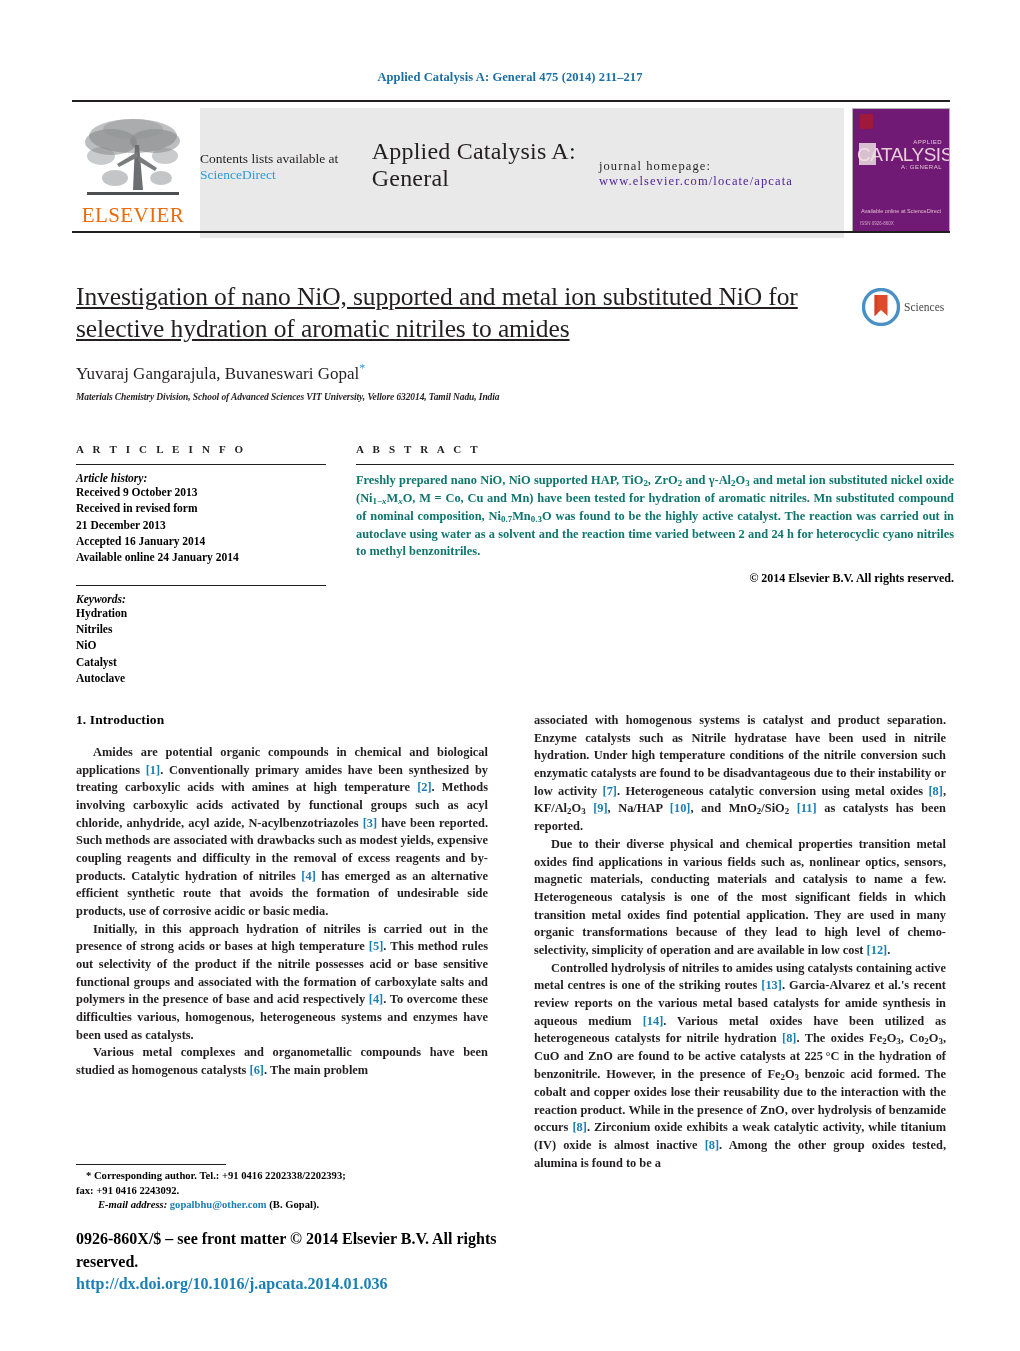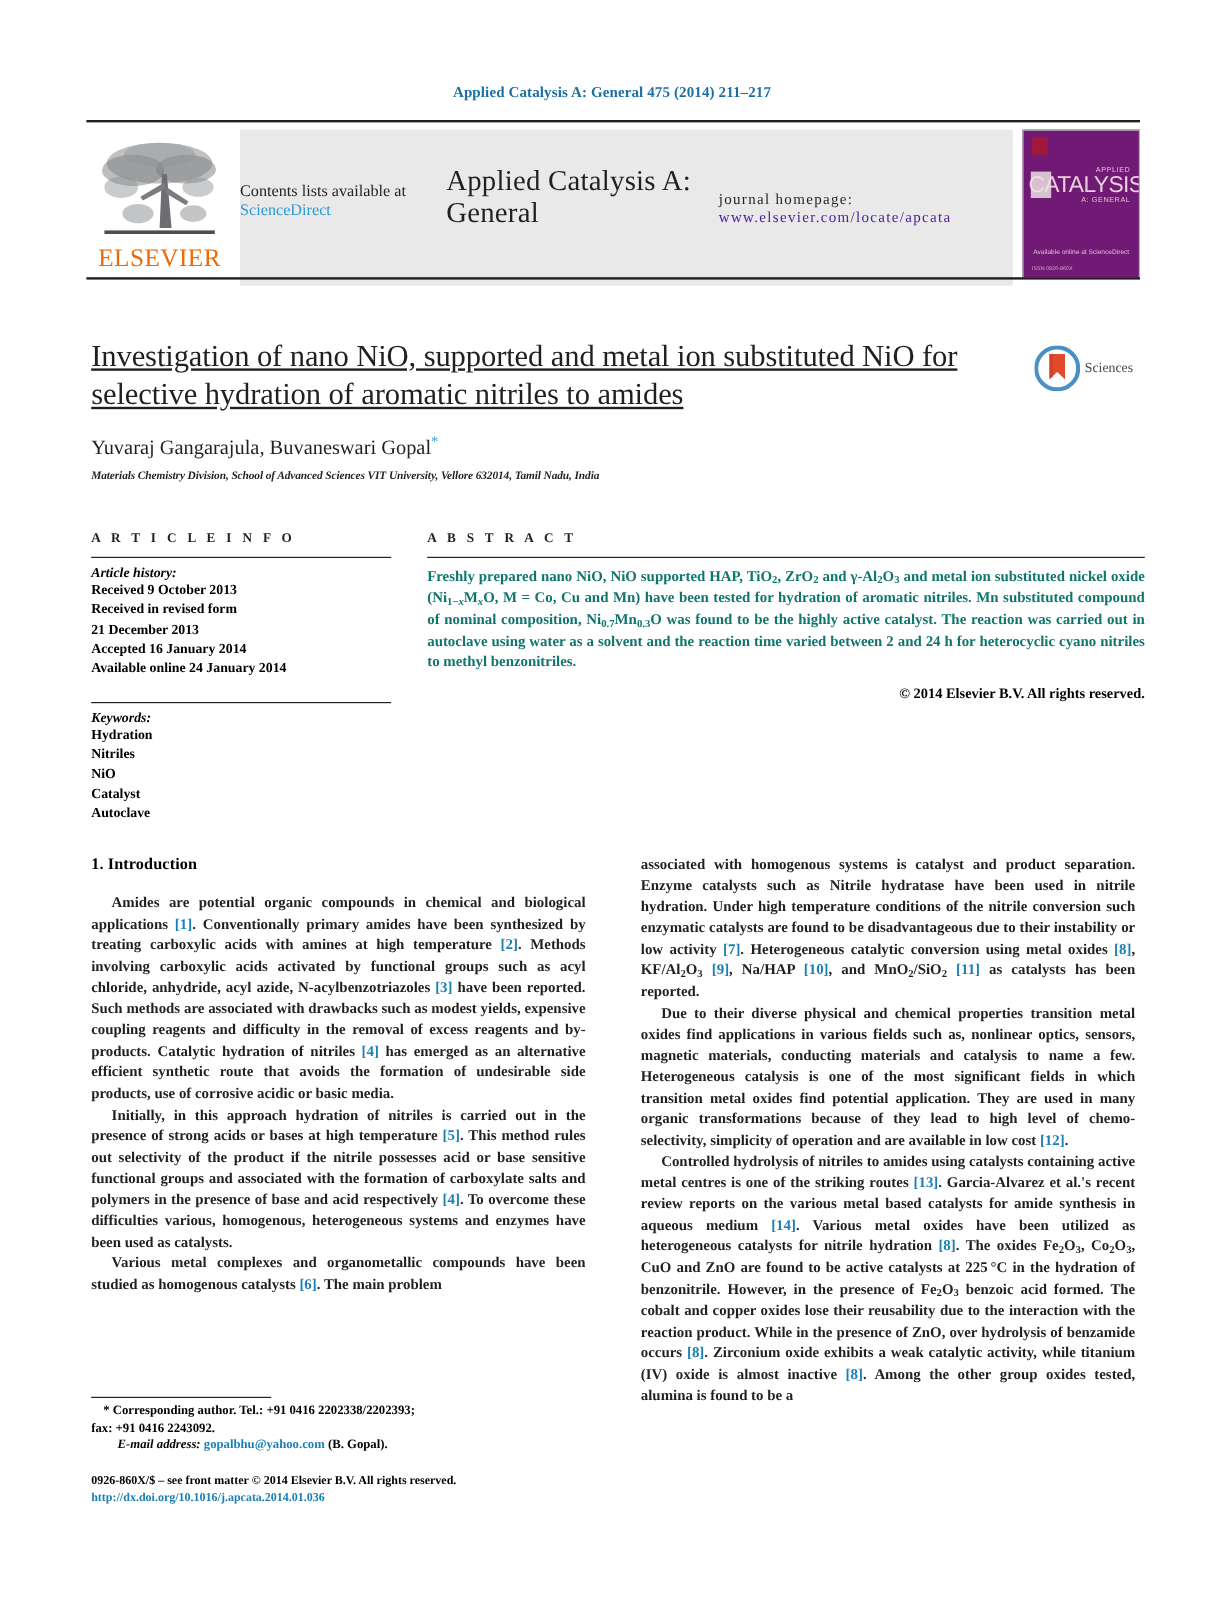--- a/index.html
+++ b/index.html
@@ -187,21 +187,21 @@
   
   .footnote{
     position:absolute;left:76px;top:1164px;width:412px;
   }
   .foot-rule{border-top:1px solid #231f20;width:150px;margin-bottom:4px;}
   .foot-line{font-size:10.6px;font-weight:bold;line-height:1.38;}
   .foot-em{font-style:italic;font-weight:bold;}
   .link{color:#1a7fb5;}
   .issn{
     position:absolute;left:76px;top:1228px;width:430px;
-    font-size:10px;font-weight:bold;line-height:1.42;
+    font-size:16px;font-weight:bold;line-height:1.42;
   }
   .issn .doi{color:#1a7fb5;}
 </style>
 </head>
 <body>
 
 <div class="page">
 
   <div class="runhead">Applied Catalysis A: General 475 (2014) 211–217</div>
 
@@ -314,21 +314,21 @@
       <p class="para" id="p-r3">Controlled hydrolysis of nitriles to amides using catalysts containing active metal centres is one of the striking routes <span class="ref">[13]</span>. Garcia-Alvarez et al.'s recent review reports on the various metal based catalysts for amide synthesis in aqueous medium <span class="ref">[14]</span>. Various metal oxides have been utilized as heterogeneous catalysts for nitrile hydration <span class="ref">[8]</span>. The oxides Fe<sub>2</sub>O<sub>3</sub>, Co<sub>2</sub>O<sub>3</sub>, CuO and ZnO are found to be active catalysts at 225 °C in the hydration of benzonitrile. However, in the presence of Fe<sub>2</sub>O<sub>3</sub> benzoic acid formed. The cobalt and copper oxides lose their reusability due to the interaction with the reaction product. While in the presence of ZnO, over hydrolysis of benzamide occurs <span class="ref">[8]</span>. Zirconium oxide exhibits a weak catalytic activity, while titanium (IV) oxide is almost inactive <span class="ref">[8]</span>. Among the other group oxides tested, alumina is found to be a</p>
     </div>
   </div>
 
   <div class="footnote">
     <div class="foot-rule"></div>
     <div class="foot-line" style="text-indent:10px">* Corresponding author. Tel.: +91 0416 2202338/2202393;</div>
     <div class="foot-line">fax: +91 0416 2243092.</div>
     <div class="foot-line" style="text-indent:22px">
       <span class="foot-em">E-mail address:</span>
-      <a class="link" href="#" style="text-decoration:none">gopalbhu@yahoo.com</a>
+      <a class="link" href="#" style="text-decoration:none">gopalbhu@other.com</a>
       <span>(B. Gopal).</span>
     </div>
   </div>
 
   <div class="issn">
     <div>0926-860X/$ – see front matter © 2014 Elsevier B.V. All rights reserved.</div>
     <a class="doi" href="#" style="text-decoration:none">http://dx.doi.org/10.1016/j.apcata.2014.01.036</a>
   </div>
 
 </div>

